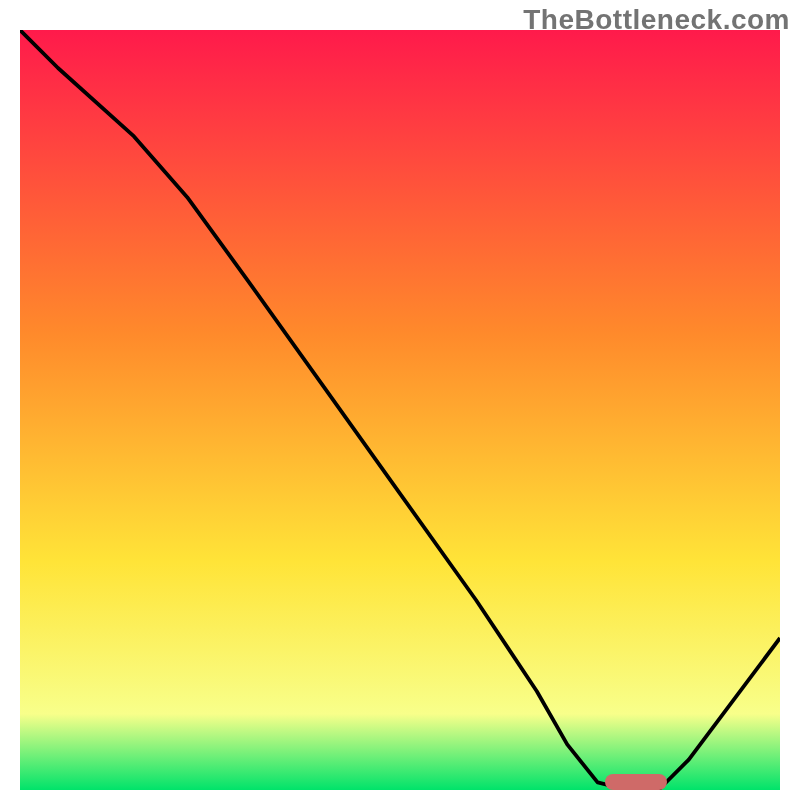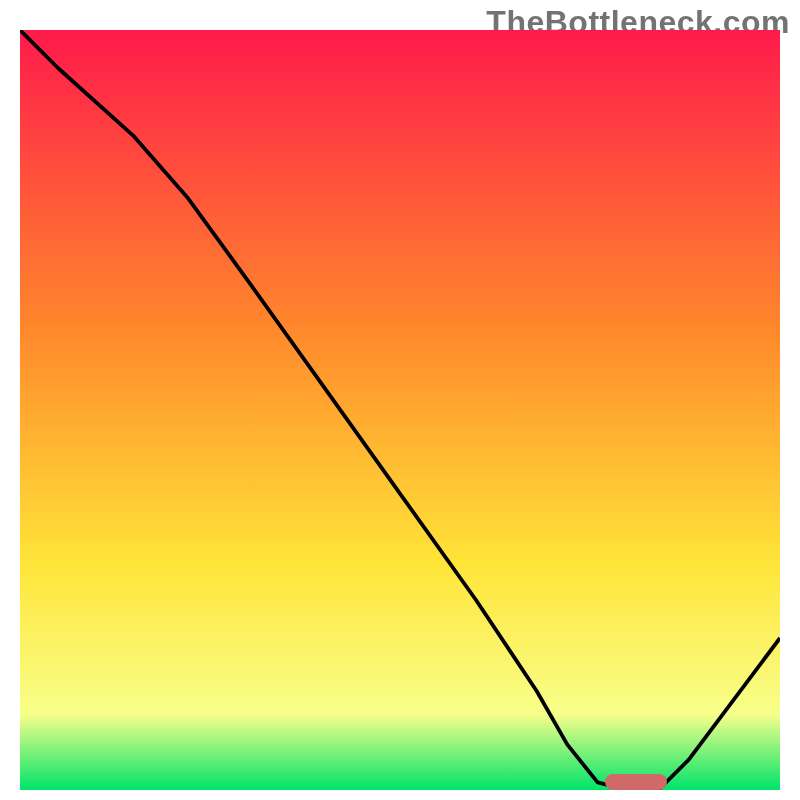--- a/index.html
+++ b/index.html
@@ -12,21 +12,21 @@
   }
   .wrap {
     position: relative;
     width: 800px;
     height: 800px;
   }
   .attribution {
     position: absolute;
     top: 4px;
     right: 10px;
-    font-size: 32px;
+    font-size: 28px;
     font-weight: bold;
     color: #737373;
     letter-spacing: 0.5px;
   }
   .plot {
     position: absolute;
     left: 20px;
     top: 30px;
     width: 760px;
     height: 760px;

